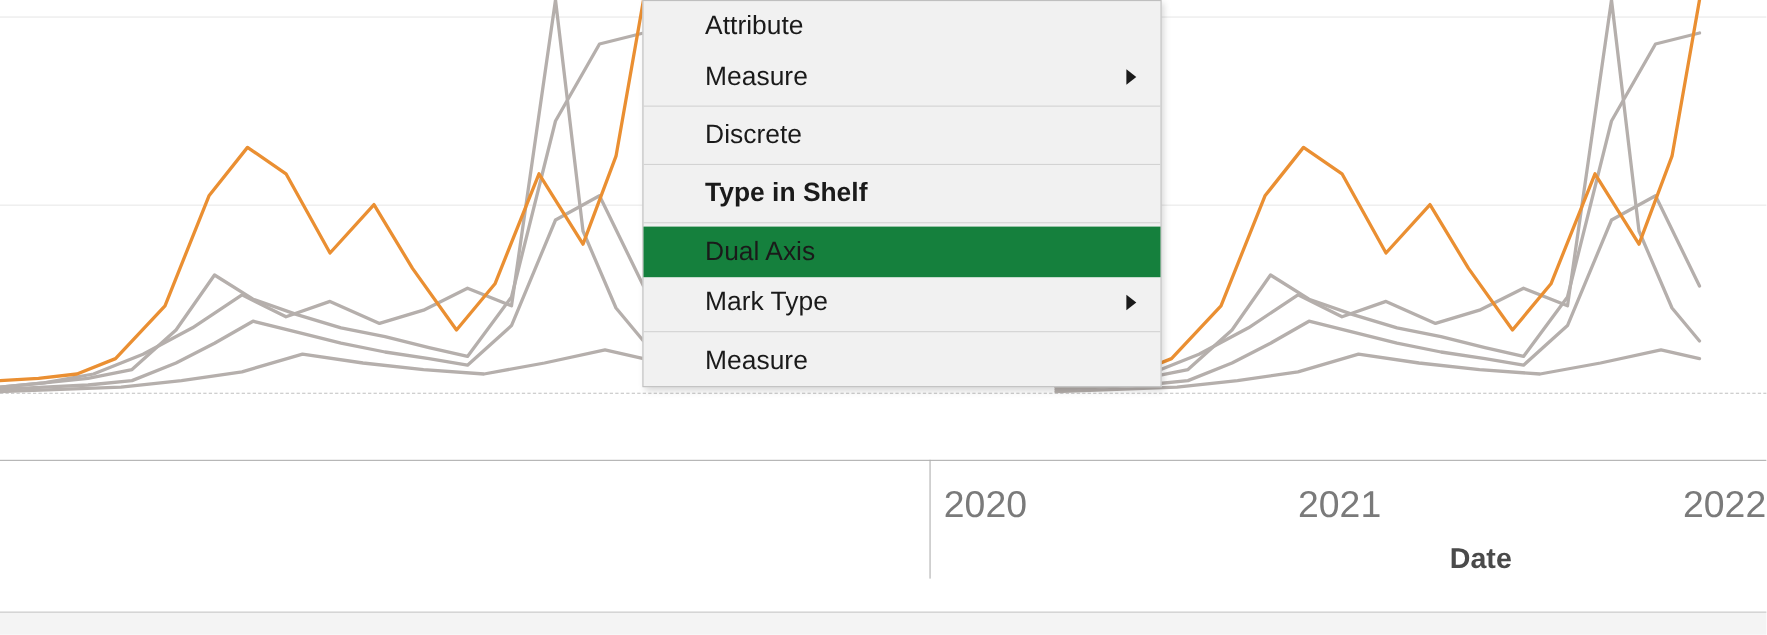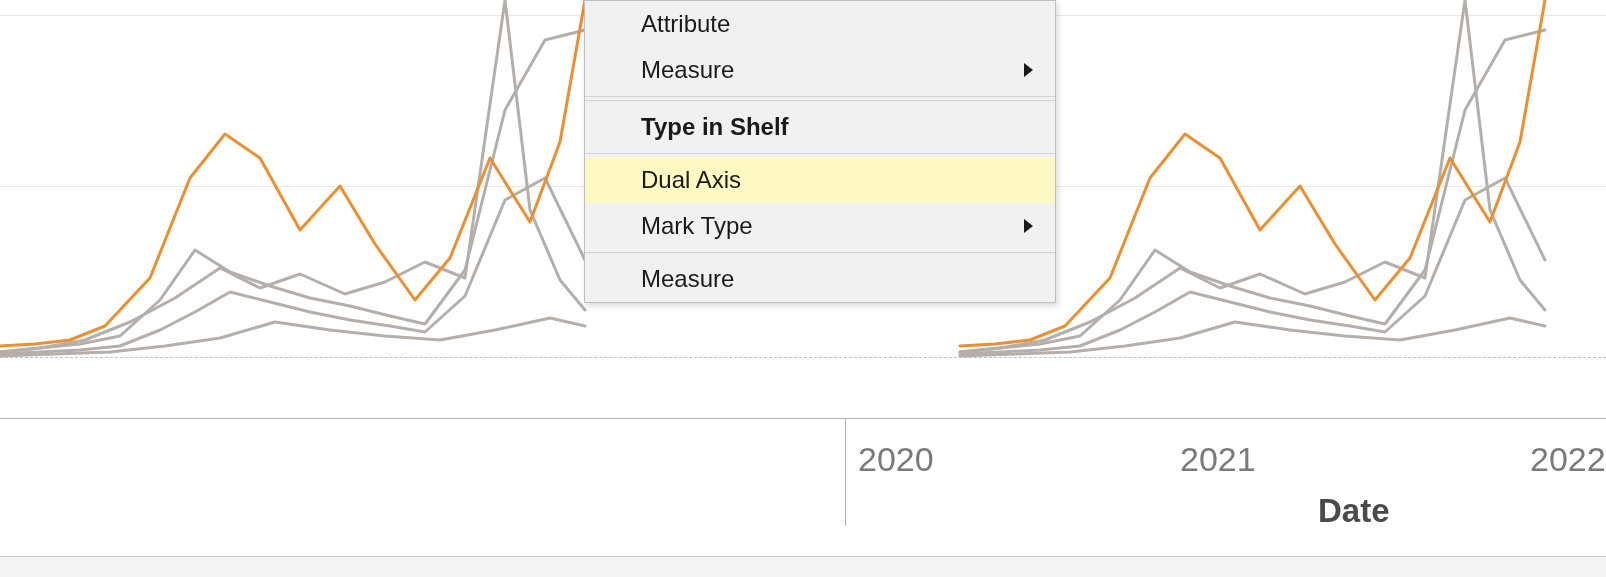--- a/index.html
+++ b/index.html
@@ -5,32 +5,32 @@
   html,body{margin:0;padding:0;width:1606px;height:577px;background:#ffffff;
     font-family:"Segoe UI",Arial,sans-serif;overflow:hidden;position:relative}
   .chart-bg{position:absolute;inset:0}
   .gridline{position:absolute;left:0;right:0;height:0;border-top:1px solid #e8e8e8}
   .axis-line{position:absolute;left:0;right:0;top:418px;height:0;border-top:1px solid #b0b0b0}
   .inner-sep{position:absolute;left:845px;top:418px;width:0;height:108px;border-left:1px solid #b0b0b0}
   .dashline{position:absolute;left:0;right:0;top:357px;height:0;border-top:1px dashed #c0c0c0}
   .bottom-bar{position:absolute;left:0;right:0;top:556px;height:21px;
     border-top:1px solid #c8c8c8;background:#f4f4f4}
   .tick-label{position:absolute;top:440px;font-size:34px;color:#7a7a7a}
-  .axis-title{position:absolute;top:492px;font-size:33px;color:#4a4a4a;font-weight:600}
+  .axis-title{position:absolute;top:492px;font-size:26px;color:#4a4a4a;font-weight:600}
   svg.lines{position:absolute;inset:0;width:1606px;height:577px;pointer-events:none}
   svg.lines path{fill:none;stroke-width:3;stroke-linejoin:round;stroke-linecap:round}
   .s-gray{stroke:#b5afac}
   .s-orange{stroke:#ea8f32}
   
   .menu{position:absolute;left:584px;top:0;width:470px;background:#f1f1f1;
     border:1px solid #bfbfbf;box-shadow:2px 3px 6px rgba(0,0,0,.15);
     font-size:24px;color:#1a1a1a}
   .menu-item{position:relative;height:46px;line-height:46px;padding-left:56px;
     cursor:default;user-select:none}
-  .menu-item.sel{background:#fef9c3}
+  .menu-item.sel{background:#15803d}
   .menu-item.bold{font-weight:700}
   .menu-sep{height:0;border-top:1px solid #d3d3d3;margin:3px 0}
   .bullet{position:absolute;left:22px;top:20px;width:7px;height:7px;
     border-radius:50%;background:#1a1a1a}
   .sub-arrow{position:absolute;right:22px;top:16px;width:0;height:0;
     border-top:7px solid transparent;border-bottom:7px solid transparent;
     border-left:9px solid #1a1a1a}
 </style>
 </head>
 <body>
@@ -71,20 +71,23 @@
 
 <div class="menu">
   <div class="menu-item">
     <span>Attribute</span>
   </div>
   <div class="menu-item">
     <span>Measure</span>
     <span class="sub-arrow"></span>
   </div>
   <div class="menu-sep"></div>
+  <div class="menu-item">
+    <span>Discrete</span>
+  </div>
   <div class="menu-sep"></div>
   <div class="menu-item bold">
     <span>Type in Shelf</span>
   </div>
   <div class="menu-sep"></div>
   <div class="menu-item sel">
     <span>Dual Axis</span>
   </div>
   <div class="menu-item">
     <span>Mark Type</span>

